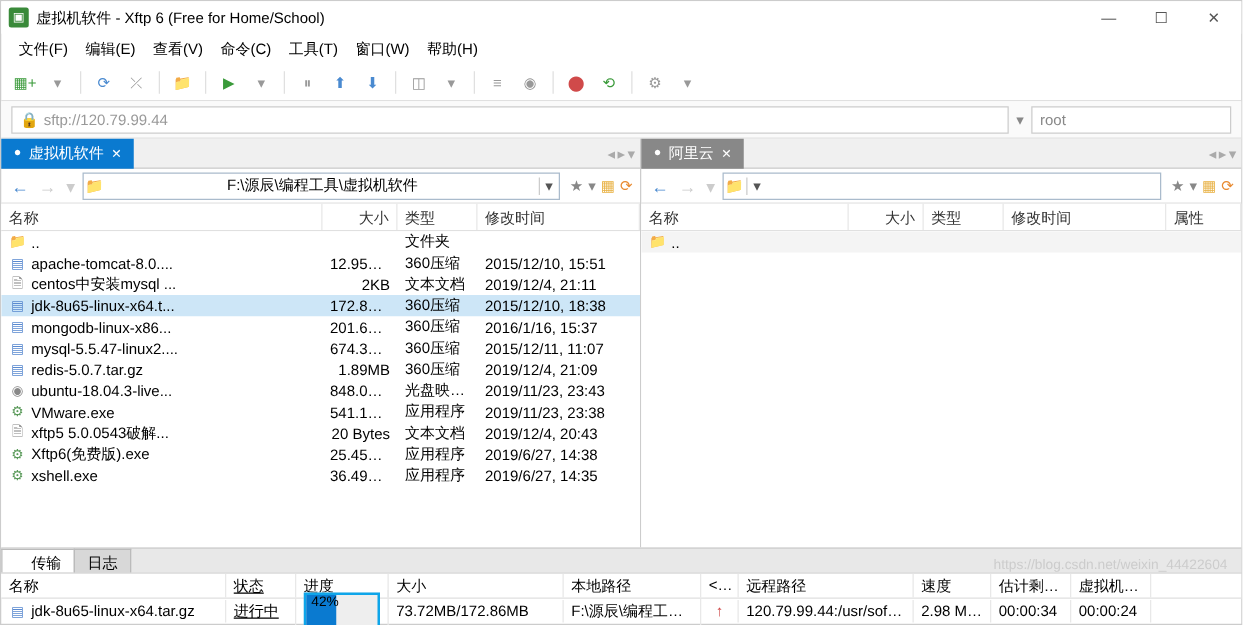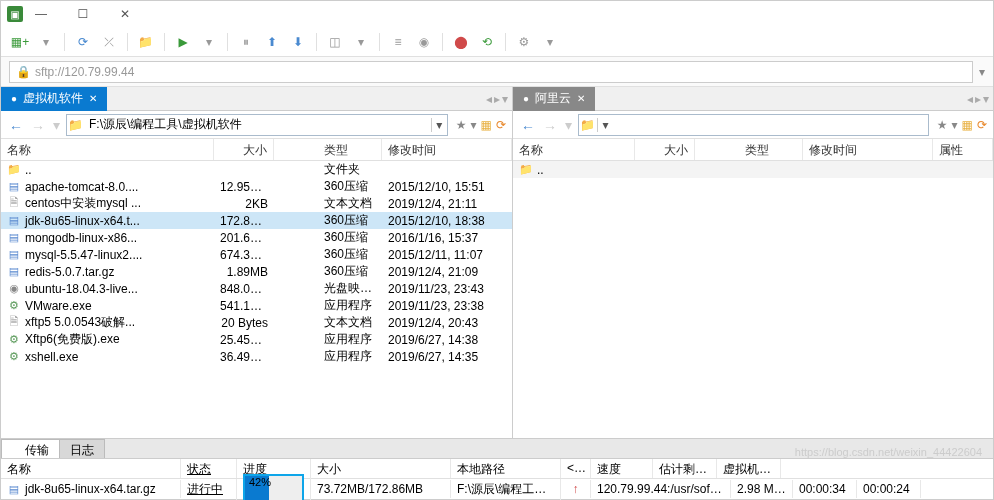--- a/index.html
+++ b/index.html
@@ -30,27 +30,27 @@
 .tab.active-blue { background:#0a7ad0; color:#fff; }
 .tab.active-gray { background:#888; color:#fff; }
 .tab-close { font-size:10px; }
 .tabspacer { flex:1; }
 .tabnav { display:flex; gap:2px; padding-right:4px; color:#aaa; }
 .navrow { display:flex; align-items:center; gap:4px; height:28px; padding: 0 6px; border-bottom:1px solid #e0e0e0; }
 .navarrow { color:#4a8ad0; font-size:14px; padding:0 2px; }
 .navarrow.dis { color:#ccc; }
 .pathbox { flex:1; height:22px; border:1px solid #abc; display:flex; align-items:center; background:#fff; }
 .pathicon { width:18px; color:#e8b040; text-align:center; }
-.pathtext { flex:1; padding:0 4px; }
+.pathtext { flex:1; padding:0 4px;text-align:center; }
 .pathdrop { width:16px; text-align:center; color:#555; border-left:1px solid #ccc; }
 .navicons { display:flex; gap:4px; padding-left:4px; color:#888; }
 .navicons .refresh { color:#e88a30; }
 .listhdr { display:flex; height:22px; border-bottom:1px solid #e0e0e0; background:#fff; }
 .listhdr > div { padding:3px 6px; border-right:1px solid #e8e8e8; color:#333; }
-.c-name { flex:1; min-width:120px; } .c-size { width:60px; text-align:right; } .c-type { width:64px;margin-left:44px; } .c-date { width:130px; } .c-attr { width:60px; }
+.c-name { flex:1; min-width:120px; } .c-size { width:60px; text-align:right; } .c-type { width:64px; } .c-date { width:130px; } .c-attr { width:60px; }
 .listbody { flex:1; overflow:auto; background:#fff; }
 .row { display:flex; height:17px; align-items:center; }
 .row > div { padding:0 6px; overflow:hidden; white-space:nowrap; text-overflow:ellipsis; }
 .row.selected { background:#cde6f7; }
 .row .c-name { display:flex; align-items:center; gap:4px; }
 .ficon { width:14px; height:14px; flex-shrink:0; display:inline-flex; align-items:center; justify-content:center; font-size:11px; }
 .ficon.zip { color:#5a8ad0; }
 .ficon.txt { color:#888; }
 .ficon.exe { color:#5a9a5a; }
 .ficon.box { color:#888; }
@@ -68,27 +68,37 @@
 .prog .bar { height:100%; background:#0a7ad0; }
 .prog .txt { position:absolute; left:4px; top:0; font-size:11px; line-height:13px; }
 .watermark { position:absolute; right:12px; bottom:42px; color:#ccc; font-size:11px; }
 </style>
 </head>
 <body>
 
 <div class="window">
   <div class="titlebar">
     <span class="icon">▣</span>
+    <span class="title">虚拟机软件 - Xftp 6 (Free for Home/School)</span>
     <div class="winbtns">
       <span class="winbtn">—</span>
       <span class="winbtn">☐</span>
       <span class="winbtn">✕</span>
     </div>
   </div>
 
+  <div class="menubar">
+    <span class="menu-item">文件(F)</span>
+    <span class="menu-item">编辑(E)</span>
+    <span class="menu-item">查看(V)</span>
+    <span class="menu-item">命令(C)</span>
+    <span class="menu-item">工具(T)</span>
+    <span class="menu-item">窗口(W)</span>
+    <span class="menu-item">帮助(H)</span>
+  </div>
 
   <div class="toolbar">
     <span class="tbtn g">▦+</span>
     <span class="tbtn gr">▾</span>
     <span class="sep"></span>
     <span class="tbtn b">⟳</span>
     <span class="tbtn gr">⤫</span>
     <span class="sep"></span>
     <span class="tbtn folder">📁</span>
     <span class="sep"></span>
@@ -111,20 +121,21 @@
     <span class="tbtn gr">⚙</span>
     <span class="tbtn gr">▾</span>
   </div>
 
   <div class="addrbar">
     <div class="addr-input">
       <span class="lock">🔒</span>
       <span>sftp://120.79.99.44</span>
     </div>
     <span style="color:#888;">▾</span>
+    <div class="connbox">root</div>
   </div>
 
   <div class="panes">
     <div class="pane left">
       <div class="tabstrip">
         <div class="tab active-blue">
           <span style="font-size:10px;">●</span>
           <span>虚拟机软件</span>
           <span class="tab-close">✕</span>
         </div>
@@ -322,20 +333,21 @@
   </div>
 
   <div class="transfer">
     <div class="thdr">
       <div class="tc-name">名称</div>
       <div class="tc-status">状态</div>
       <div class="tc-prog">进度</div>
       <div class="tc-size">大小</div>
       <div class="tc-lpath">本地路径</div>
       <div class="tc-dir">&lt;-&gt;</div>
+      <div class="tc-rpath">远程路径</div>
       <div class="tc-speed">速度</div>
       <div class="tc-eta">估计剩余...</div>
       <div class="tc-elapsed">虚拟机软件</div>
     </div>
     <div class="trow">
       <div class="tc-name">
           <span class="ficon zip">▤</span>
           <span>jdk-8u65-linux-x64.tar.gz</span>
         </div>
       <div class="tc-status">进行中</div>

